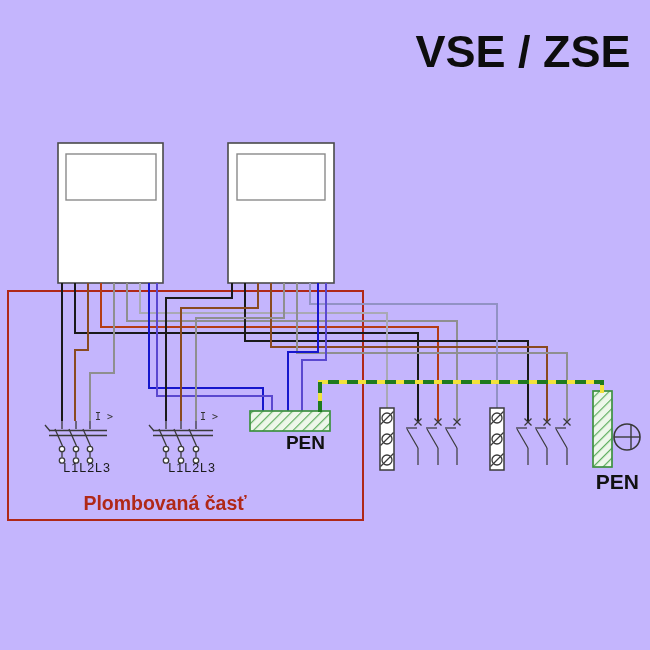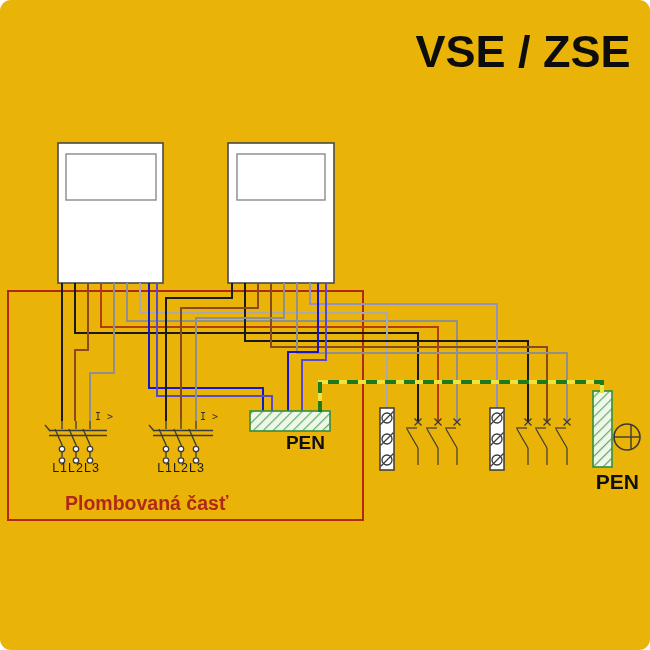--- a/index.html
+++ b/index.html
@@ -1,31 +1,31 @@
 <!DOCTYPE html>
 <html><head>
 <meta charset="utf-8">
 <style>
   html,body{margin:0;padding:0;background:#ffffff;}
-  #canvas{position:relative;width:650px;height:650px;background:#eab308;overflow:hidden;
-          font-family:"Liberation Sans",sans-serif;border-radius:11px;}
+  #canvas{position:relative;width:650px;height:650px;background:#c4b5fd;overflow:hidden;
+          font-family:"Liberation Sans",sans-serif;}
   #diagram-svg{position:absolute;left:0;top:0;}
   .lbl{position:absolute;color:#222;}
   #title{left:398px;top:26px;width:250px;text-align:center;font-size:45px;font-weight:900;
          letter-spacing:0px;color:#0d0d0d;font-family:"Liberation Sans",sans-serif;}
   .cur{font-family:"DejaVu Sans Mono",monospace;font-size:10px;color:#333;}
   #i1{left:95px;top:411px;}
   #i2{left:200px;top:411px;}
-  .phases{font-size:12.5px;letter-spacing:1px;color:#1a1a1a;width:70px;text-align:center;}
+  .phases{font-size:12.5px;letter-spacing:1px;color:#1a1a1a;width:70px;text-align:right;}
   #ph1{left:41px;top:461px;}
   #ph2{left:146px;top:461px;}
   .pen{font-weight:600;color:#111;text-align:right;}
   #penh{left:255px;top:432px;width:70px;font-size:19px;}
   #penv{left:567px;top:470px;width:72px;font-size:21px;}
-  #sealed{left:65px;top:492px;width:200px;text-align:left;font-size:19.5px;font-weight:600;
+  #sealed{left:65px;top:492px;width:200px;text-align:center;font-size:19.5px;font-weight:600;
           color:#b02818;}
 </style>
 </head>
 <body>
 
 <div id="canvas">
   <svg id="diagram-svg" width="650" height="650" viewBox="0 0 650 650">
     <defs>
       <pattern id="penhatch" width="7" height="7" patternTransform="rotate(45)" patternUnits="userSpaceOnUse">
         <rect width="7" height="7" fill="#eef7ea"></rect>

